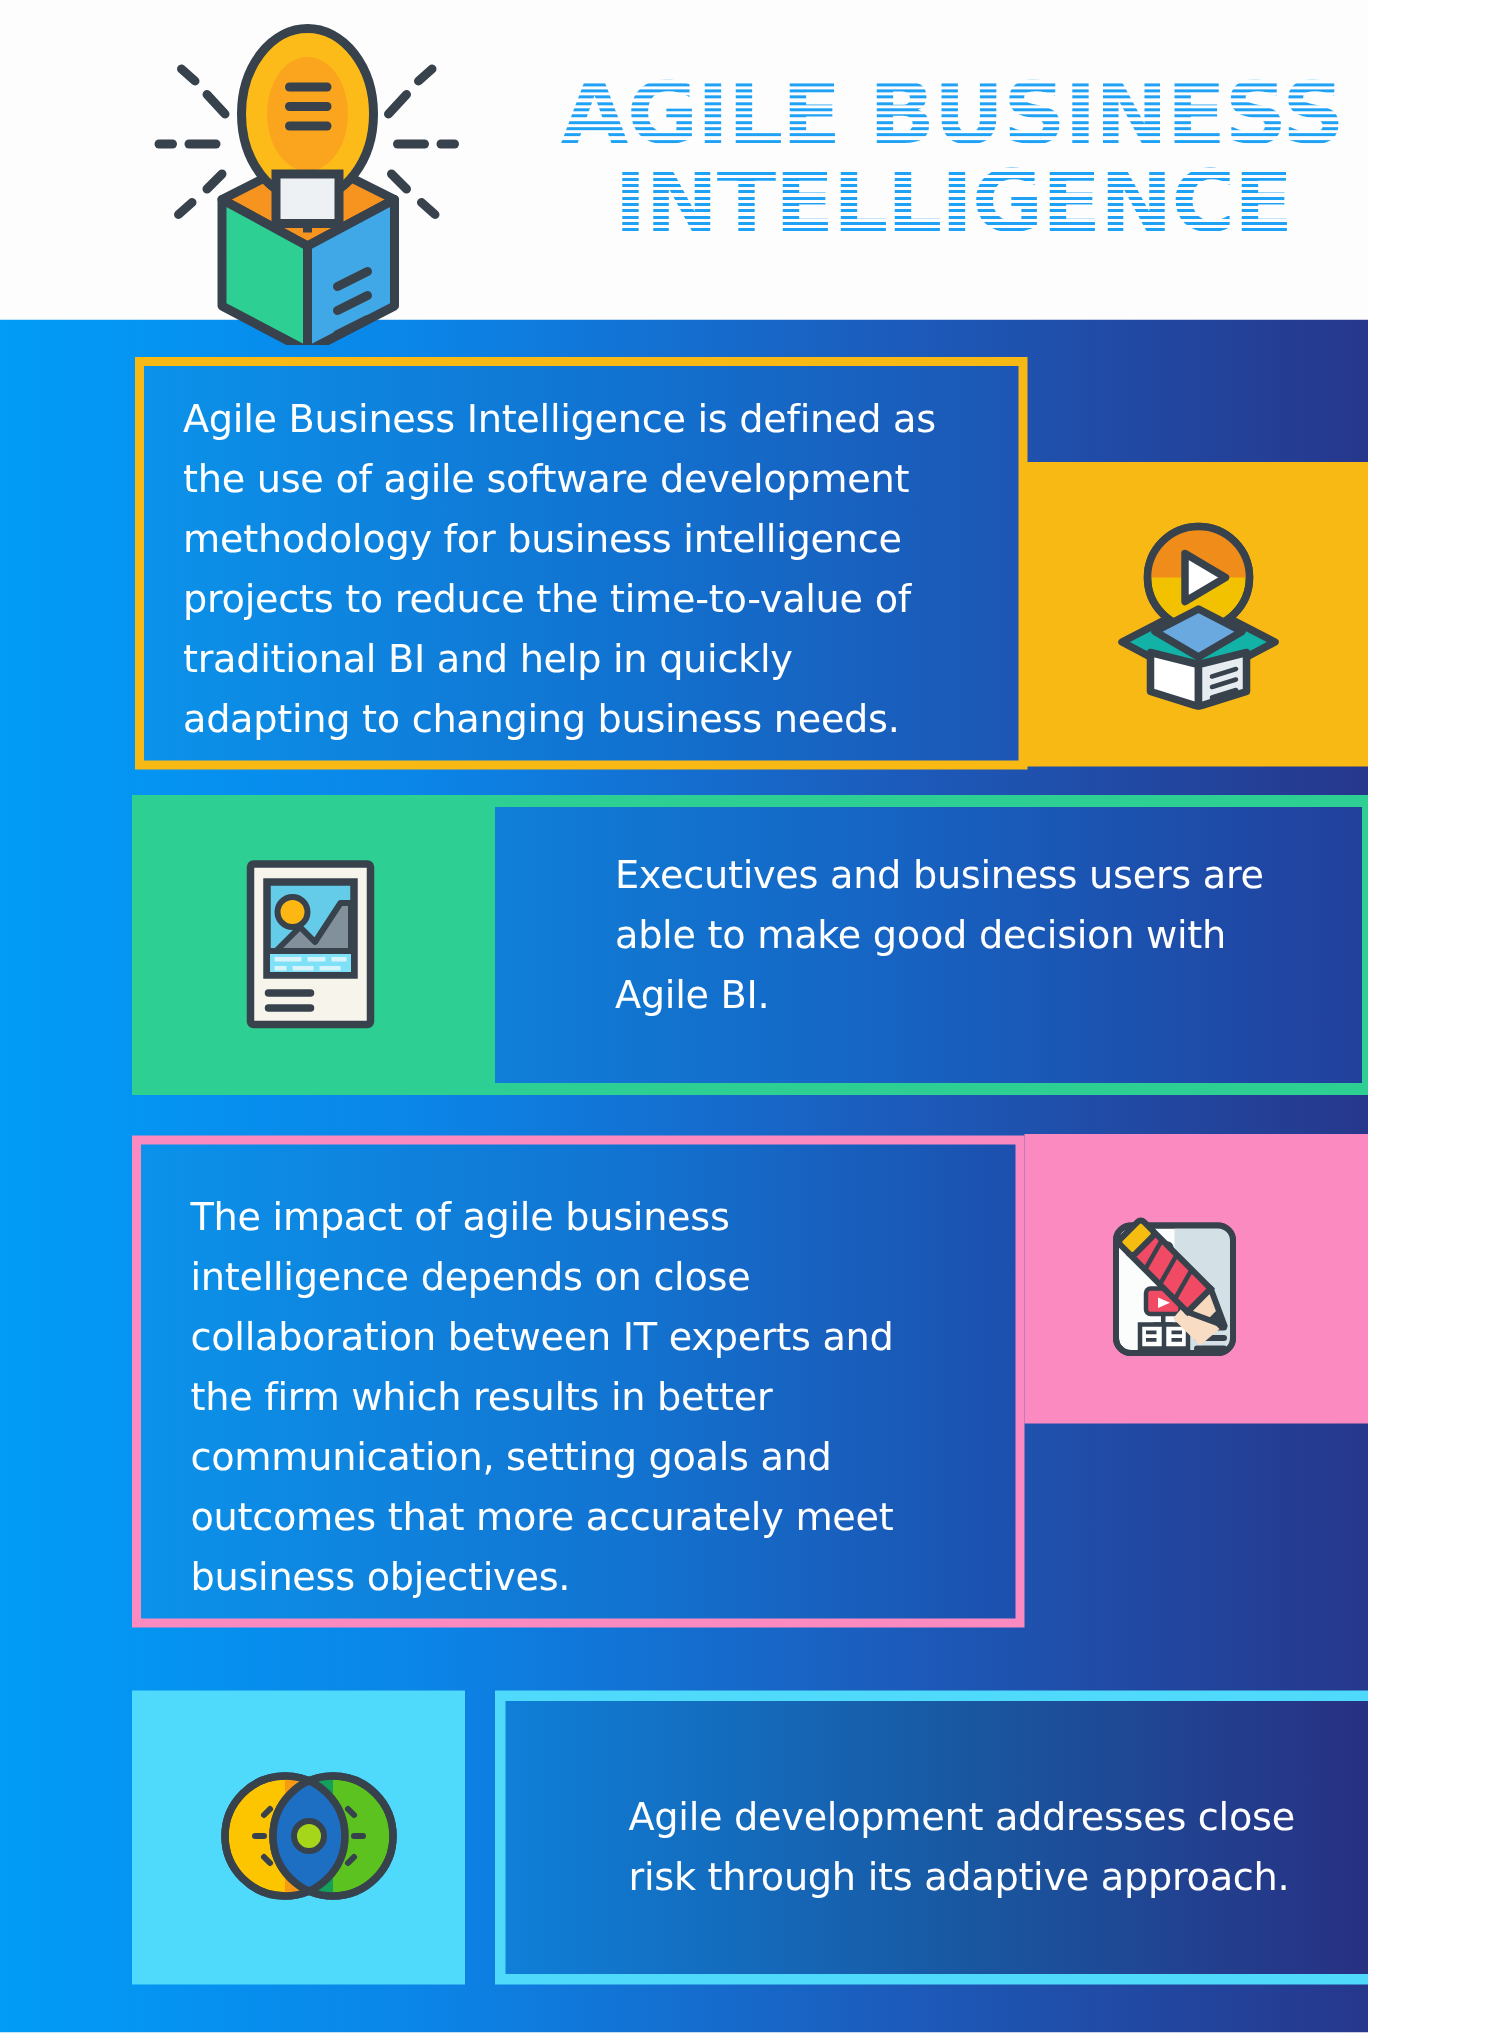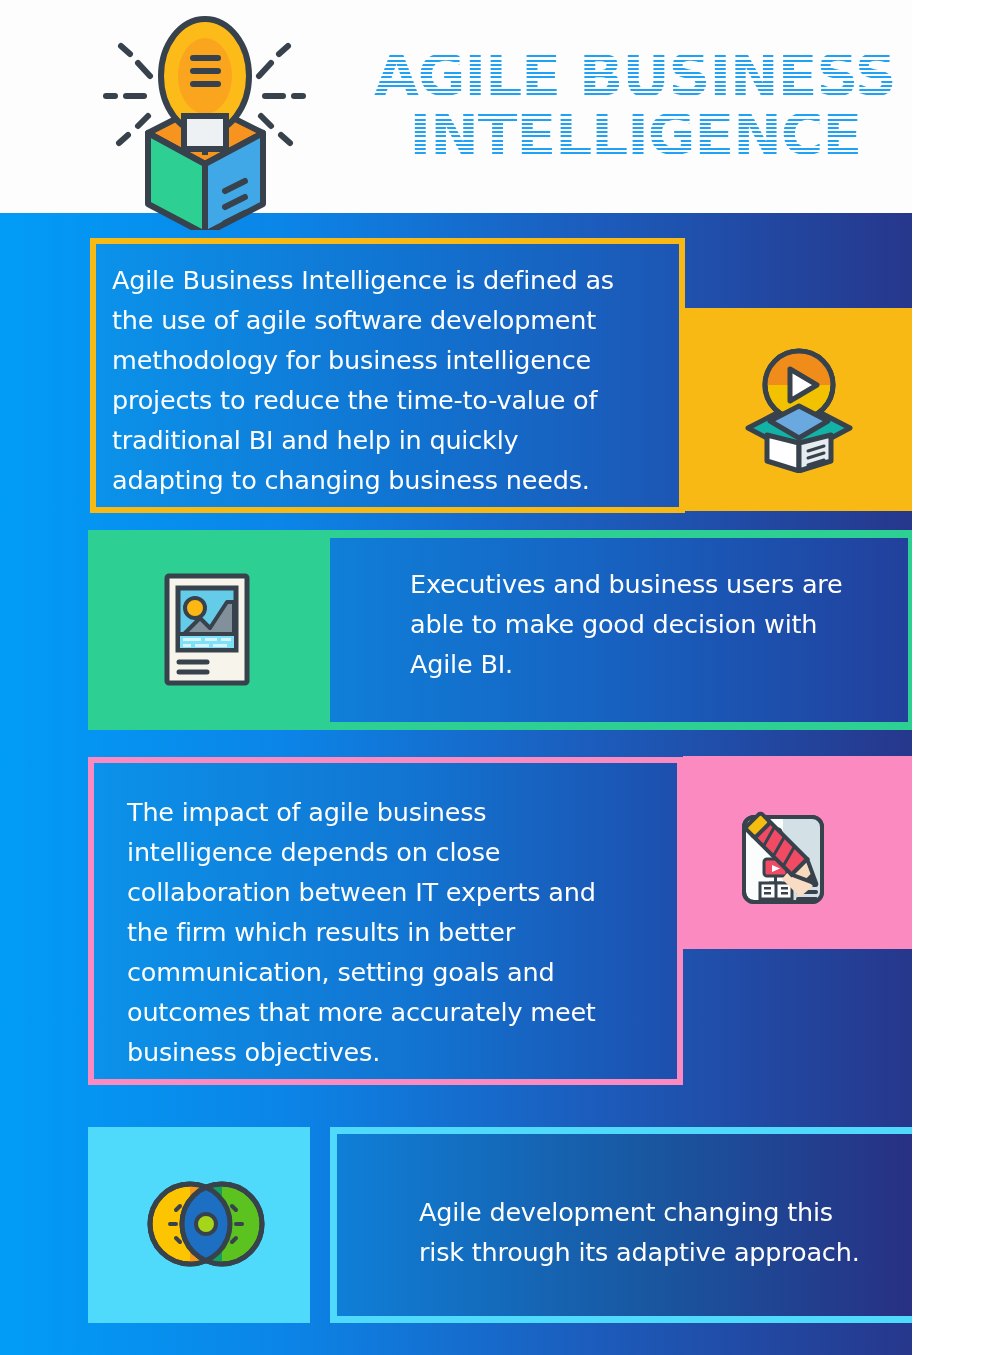--- a/index.html
+++ b/index.html
@@ -94,21 +94,21 @@
   }
 
   .body-text{
     color:#ffffff;
     font-family:"DejaVu Sans", sans-serif;
     font-size:25.5px;
     line-height:40px;
     white-space:pre-line;
     letter-spacing:-0.2px;
   }
-  .b1-text .body-text{padding:16px 0 0 16px;}
+  .b1-text .body-text{padding:16px 0 0 26px;}
   .b2-text .body-text{padding:26px 0 0 38px;margin-left:42px;}
   .b3-text .body-text{padding:29px 0 0 33px;}
   .b4-text .body-text{padding:58px 0 0 82px;}
 
   .icon-holder{position:absolute;display:flex;align-items:center;justify-content:center;z-index:6;}
 
   svg{display:block;}
 </style>
 </head>
 <body>
@@ -284,17 +284,17 @@
         <line x1="30" y1="38" x2="34" y2="34"></line>
         <line x1="24" y1="52" x2="30" y2="52"></line>
         <line x1="30" y1="66" x2="34" y2="70"></line>
         <line x1="90" y1="38" x2="86" y2="34"></line>
         <line x1="96" y1="52" x2="90" y2="52"></line>
         <line x1="90" y1="66" x2="86" y2="70"></line>
       </g>
     </svg>
   </div>
   <div class="panel b4-text">
-    <div class="body-text">Agile development changing this
+    <div class="body-text">Agile development addresses close
 risk through its adaptive approach.</div>
   </div>
 
 </div>
 
 </body></html>

